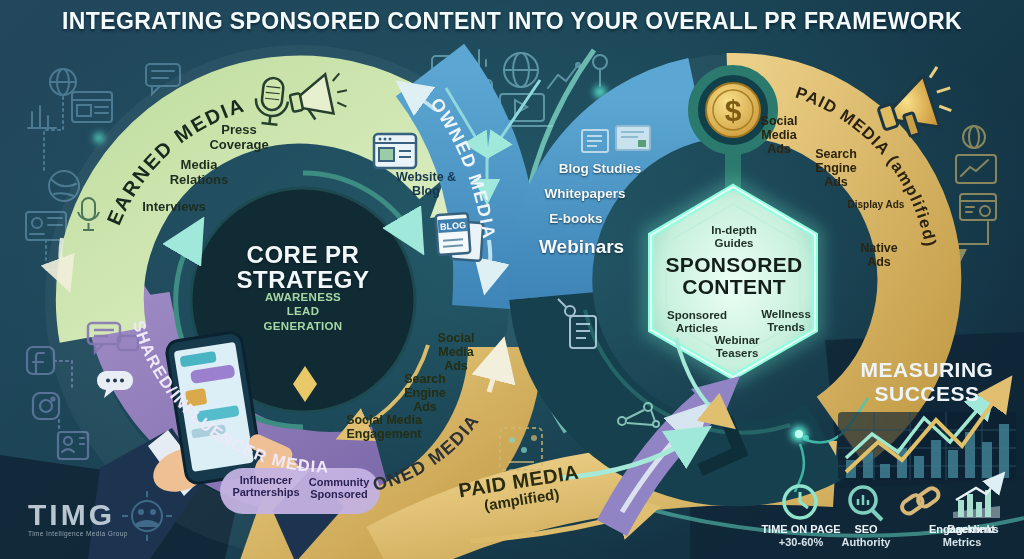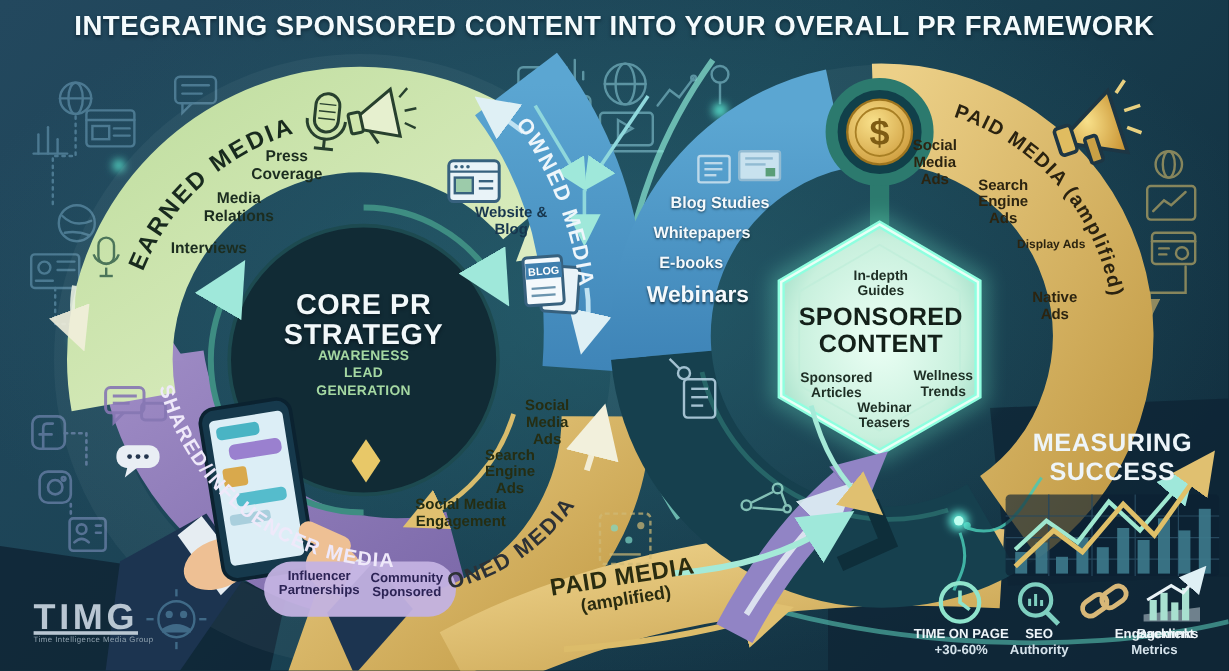--- a/index.html
+++ b/index.html
@@ -12,21 +12,21 @@
   .wt{color:#f4f9fc;text-shadow:0 1px 2px rgba(8,28,42,.75);}
   .gd{color:#2c2410;}
   .hx{color:#1d2e24;}
   .title{position:absolute;top:8px;left:0;right:0;text-align:center;font-weight:bold;
          font-size:23px;letter-spacing:.4px;color:#f4fbfd;text-shadow:0 2px 3px rgba(5,20,30,.6);}
   .core-title{font-size:24px;color:#f2f8fa;line-height:1.03;letter-spacing:.5px;text-shadow:0 1px 3px rgba(0,10,15,.5);}
   .core-items span{display:block;color:#a5d8a2;font-size:11.5px;line-height:1.25;letter-spacing:.3px;}
   .core-items span:last-child{width:112px;margin:0 auto;}
   .sp-title span{display:block;}
   .two span{display:block;}
-  .logo-name{font-size:30px;color:#b9c6d2;letter-spacing:3px;line-height:1;text-decoration:underline;}
+  .logo-name{font-size:30px;color:#b9c6d2;letter-spacing:3px;line-height:1;}
   .logo-tag{font-size:6.5px;color:#93a5b2;letter-spacing:.4px;font-weight:normal;}
   .metric-label{font-size:11px;color:#eef5f9;line-height:1.2;}
   .metric-sub{font-size:11px;color:#d6e4ec;line-height:1.2;}
 </style>
 </head>
 <body>
 
 <div class="stage">
 
 <svg class="art" width="1024" height="559" viewBox="0 0 1024 559">

